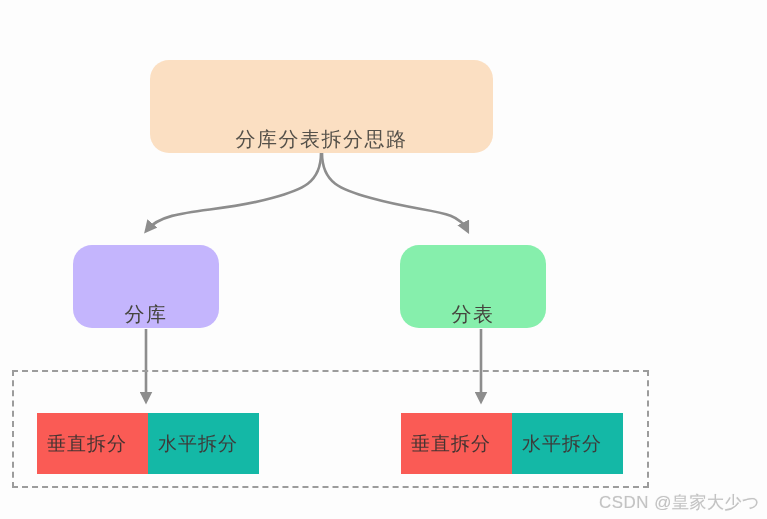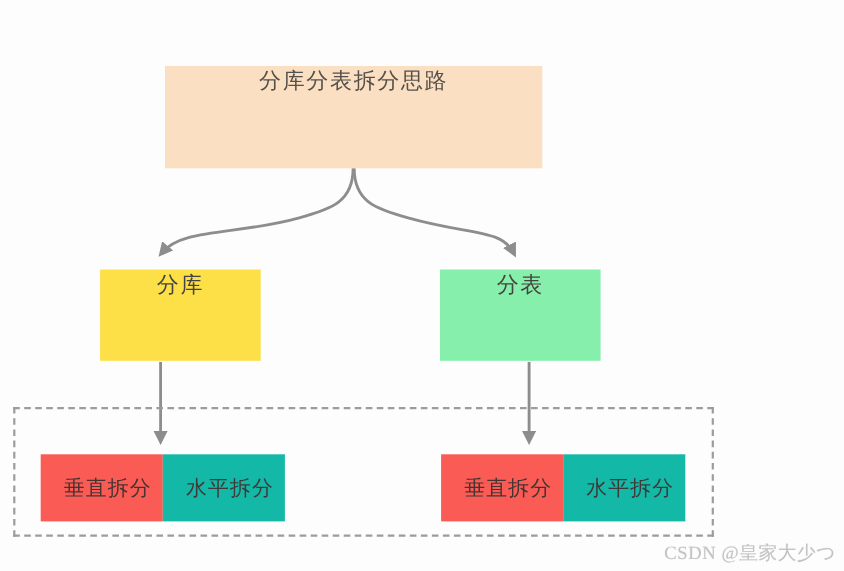--- a/index.html
+++ b/index.html
@@ -6,73 +6,73 @@
   html, body { width: 767px; height: 519px; }
   body {
     position: relative;
     background: #fdfdfd;
     font-family: "Liberation Sans", "DejaVu Sans", sans-serif;
     overflow: hidden;
   }
   .node {
     position: absolute;
     display: flex;
-    align-items: flex-start;
+    align-items: flex-end;
     justify-content: center;
     letter-spacing: 1.5px;
+    border-radius: 19px;
   }
   .root-node {
     left: 150px; top: 60px; width: 343px; height: 93px;
     background: #fbdfc2;
     color: #55514a;
     font-size: 20px;
   }
   .branch-node {
     top: 245px; width: 146px; height: 83px;
     color: #45453e;
     font-size: 20px;
   }
-  .branch-db    { left: 91px;  background: #fde047; }
+  .branch-db    { left: 73px;  background: #c4b5fd; }
   .branch-table { left: 400px; background: #86efac; }
   .split-region {
     position: absolute;
     left: 12px; top: 370px; width: 637px; height: 118px;
     border: 2px dashed #9c9c9c;
   }
   .split-pair {
     position: absolute;
     top: 413px; height: 61px;
     display: flex;
   }
   .pair-left  { left: 37px; }
   .pair-right { left: 401px; }
   .split-box {
     display: flex;
     align-items: center;
-    justify-content: flex-end;
+    justify-content: flex-start;
     font-size: 19px;
     letter-spacing: 1px;
     padding: 0 10px;
     min-width: 111px;
   }
   .split-vertical   { background: #fa5b55; color: #463432; }
   .split-horizontal { background: #14b8a6; color: #3d3b3a; }
   .arrow-layer {
     position: absolute;
     left: 0; top: 0; width: 767px; height: 519px;
     pointer-events: none;
   }
   .watermark {
     position: absolute;
     right: 7px; bottom: 5px;
     font-size: 17px;
     color: #c3c3c3;
     letter-spacing: 0.5px;
     text-shadow: 1px 1px 1px rgba(255,255,255,0.95), 0 0 1px rgba(150,150,150,0.4);
-    font-family: Liberation Serif, serif;
   }
 </style>
 </head>
 <body>
 
 <svg class="arrow-layer" width="767" height="519" viewBox="0 0 767 519" xmlns="http://www.w3.org/2000/svg">
   <defs>
     <marker id="arrowhead" viewBox="0 0 10 10" refX="6.5" refY="5" markerWidth="5" markerHeight="5" orient="auto">
       <path d="M0,0 L10,5 L0,10 Z" fill="#8d8d8d"></path>
     </marker>

